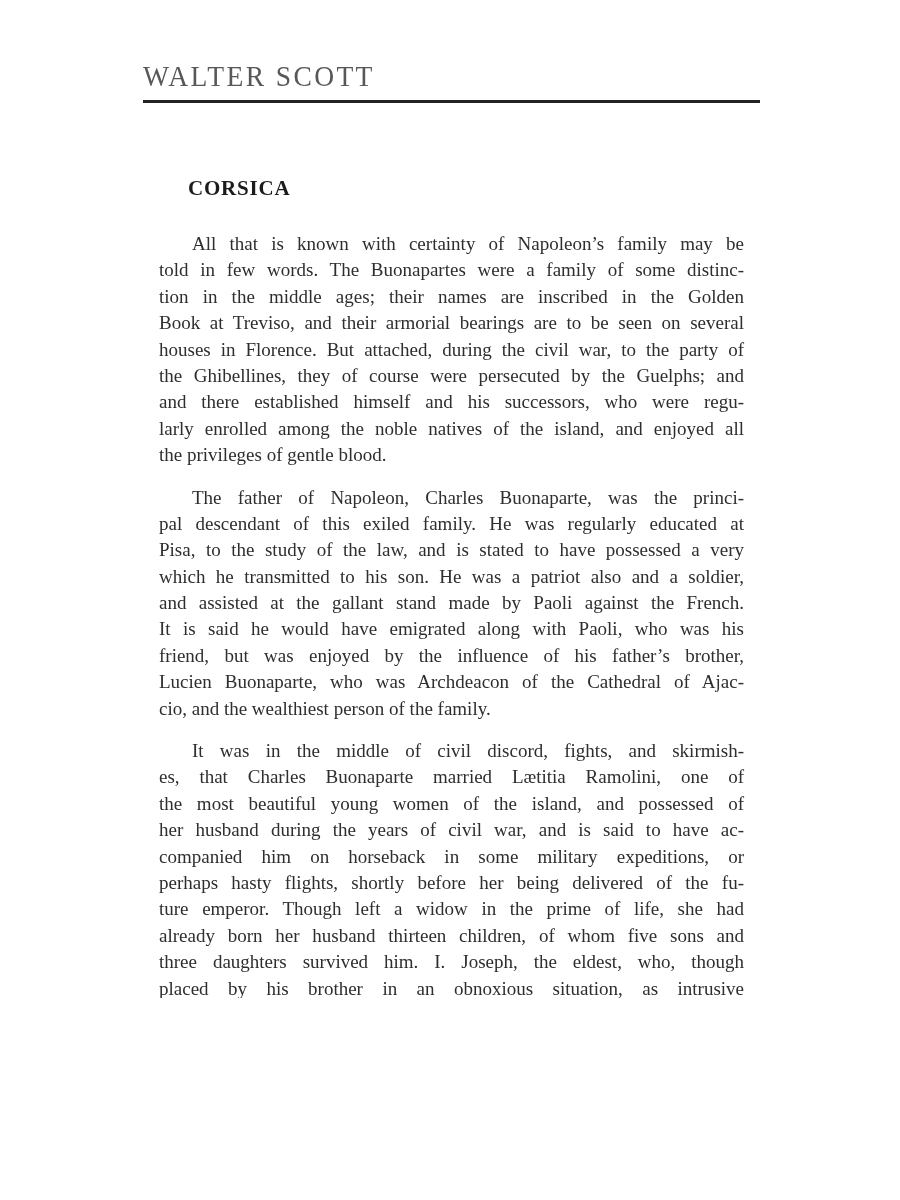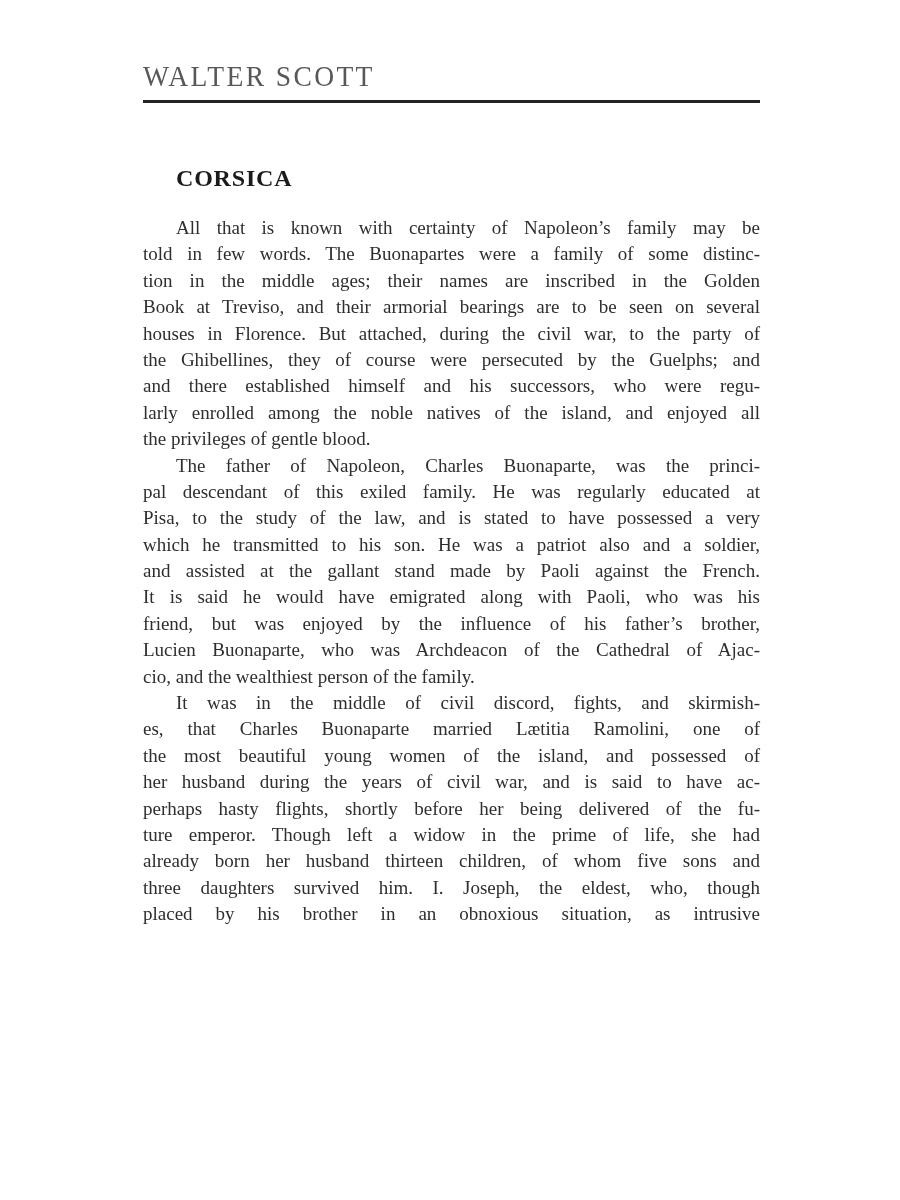--- a/index.html
+++ b/index.html
@@ -32,39 +32,39 @@
     left: 143px;
     top: 100px;
     width: 617px;
     height: 3px;
     background: var(--rule-color, #232323);
   }
   .chapter-heading {
     position: absolute;
     left: 176px;
     top: 165px;
-    margin: 0;
-    font-size: 24px;
+    margin: 12px;
+    font-size: 21px;
     line-height: 1.1;
     font-weight: bold;
     letter-spacing: 0.8px;
     color: var(--heading-color, #1b1b1b);
   }
   .body-text {
     position: absolute;
     left: 143px;
     top: 215px;
     width: 617px;
     font-size: 19px;
     line-height: 26.4px;
     color: var(--body-color, #2e2e2e);
     font-variant-ligatures: common-ligatures;
   }
   .paragraph {
-    margin: 0;
+    margin: 16px;
   }
   .line {
     text-align: justify;
     text-align-last: justify;
     height: 26.4px;
     overflow: visible;
   }
   .line.indent {
     text-indent: 33px;
   }
@@ -120,20 +120,21 @@
         <div class="line">It is said he would have emigrated along with Paoli, who was his</div>
         <div class="line">friend, but was enjoyed by the influence of his father’s brother,</div>
         <div class="line">Lucien Buonaparte, who was Archdeacon of the Cathedral of Ajac-</div>
         <div class="line flush">cio, and the wealthiest person of the family.</div>
       </div>
       <div class="paragraph">
         <div class="line indent">It was in the middle of civil discord, fights, and skirmish-</div>
         <div class="line">es, that Charles Buonaparte married Lætitia Ramolini, one of</div>
         <div class="line">the most beautiful young women of the island, and possessed of</div>
         <div class="line">her husband during the years of civil war, and is said to have ac-</div>
+        <div class="line">companied him on horseback in some military expeditions, or</div>
         <div class="line">perhaps hasty flights, shortly before her being delivered of the fu-</div>
         <div class="line">ture emperor. Though left a widow in the prime of life, she had</div>
         <div class="line">already born her husband thirteen children, of whom five sons and</div>
         <div class="line">three daughters survived him. I. Joseph, the eldest, who, though</div>
         <div class="line">placed by his brother in an obnoxious situation, as intrusive</div>
       </div>
     </div>
 
   <div class="footer-rule"></div>
 

